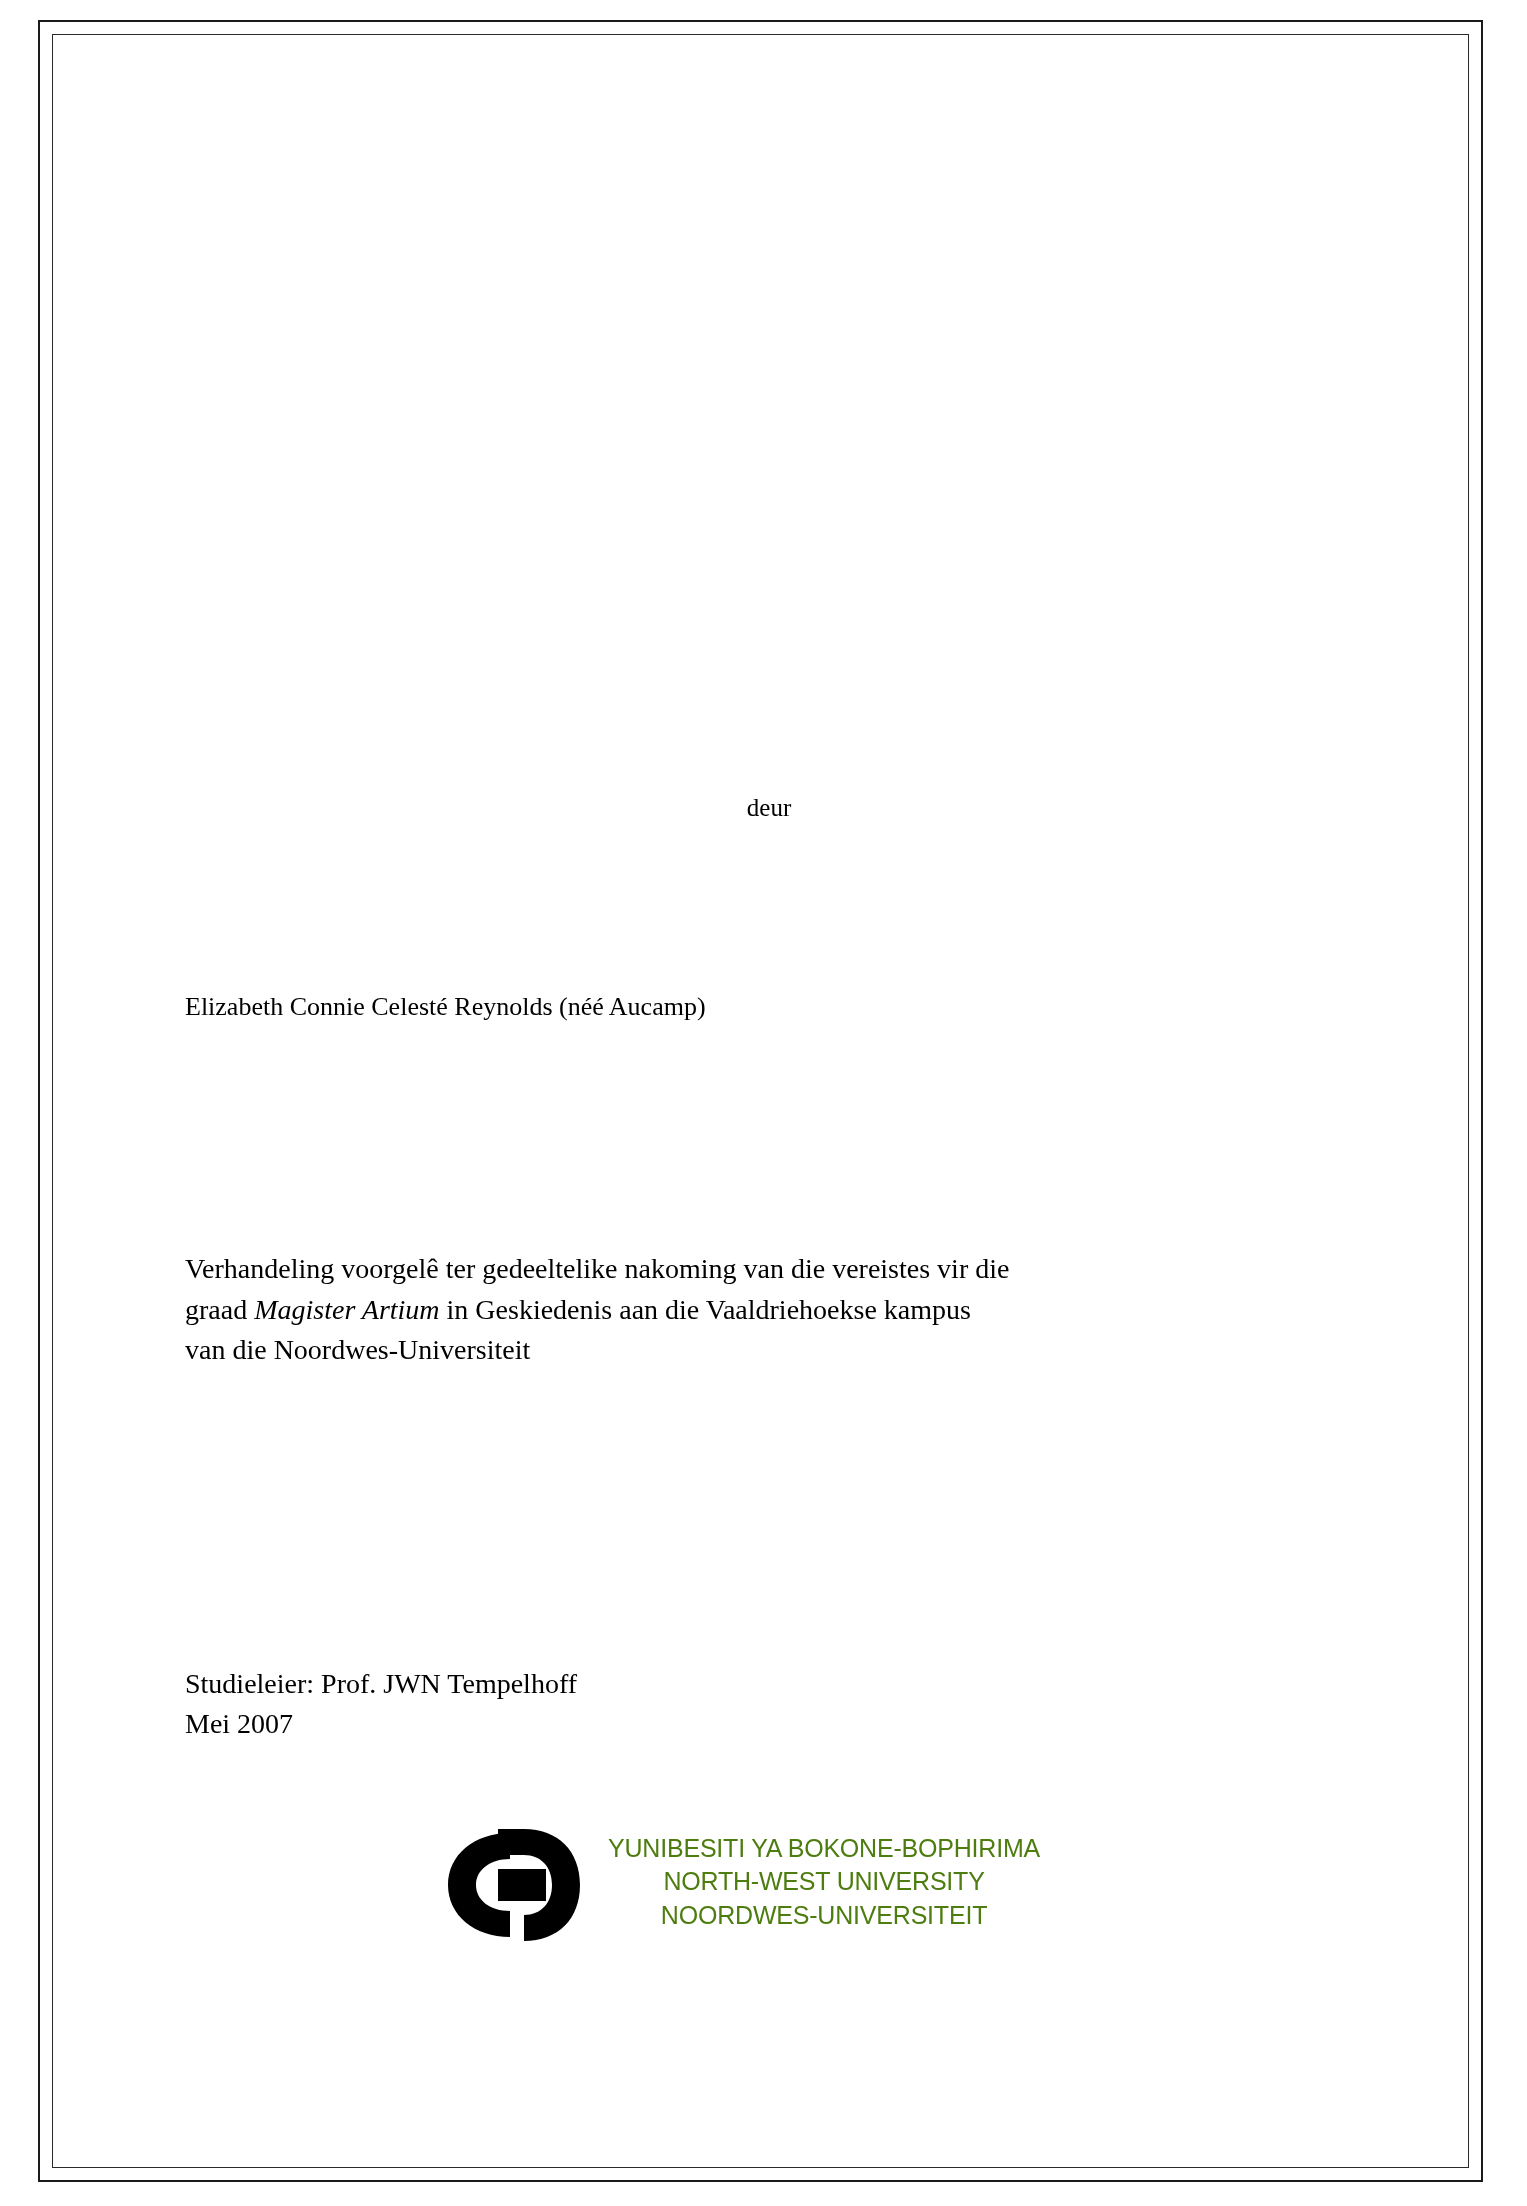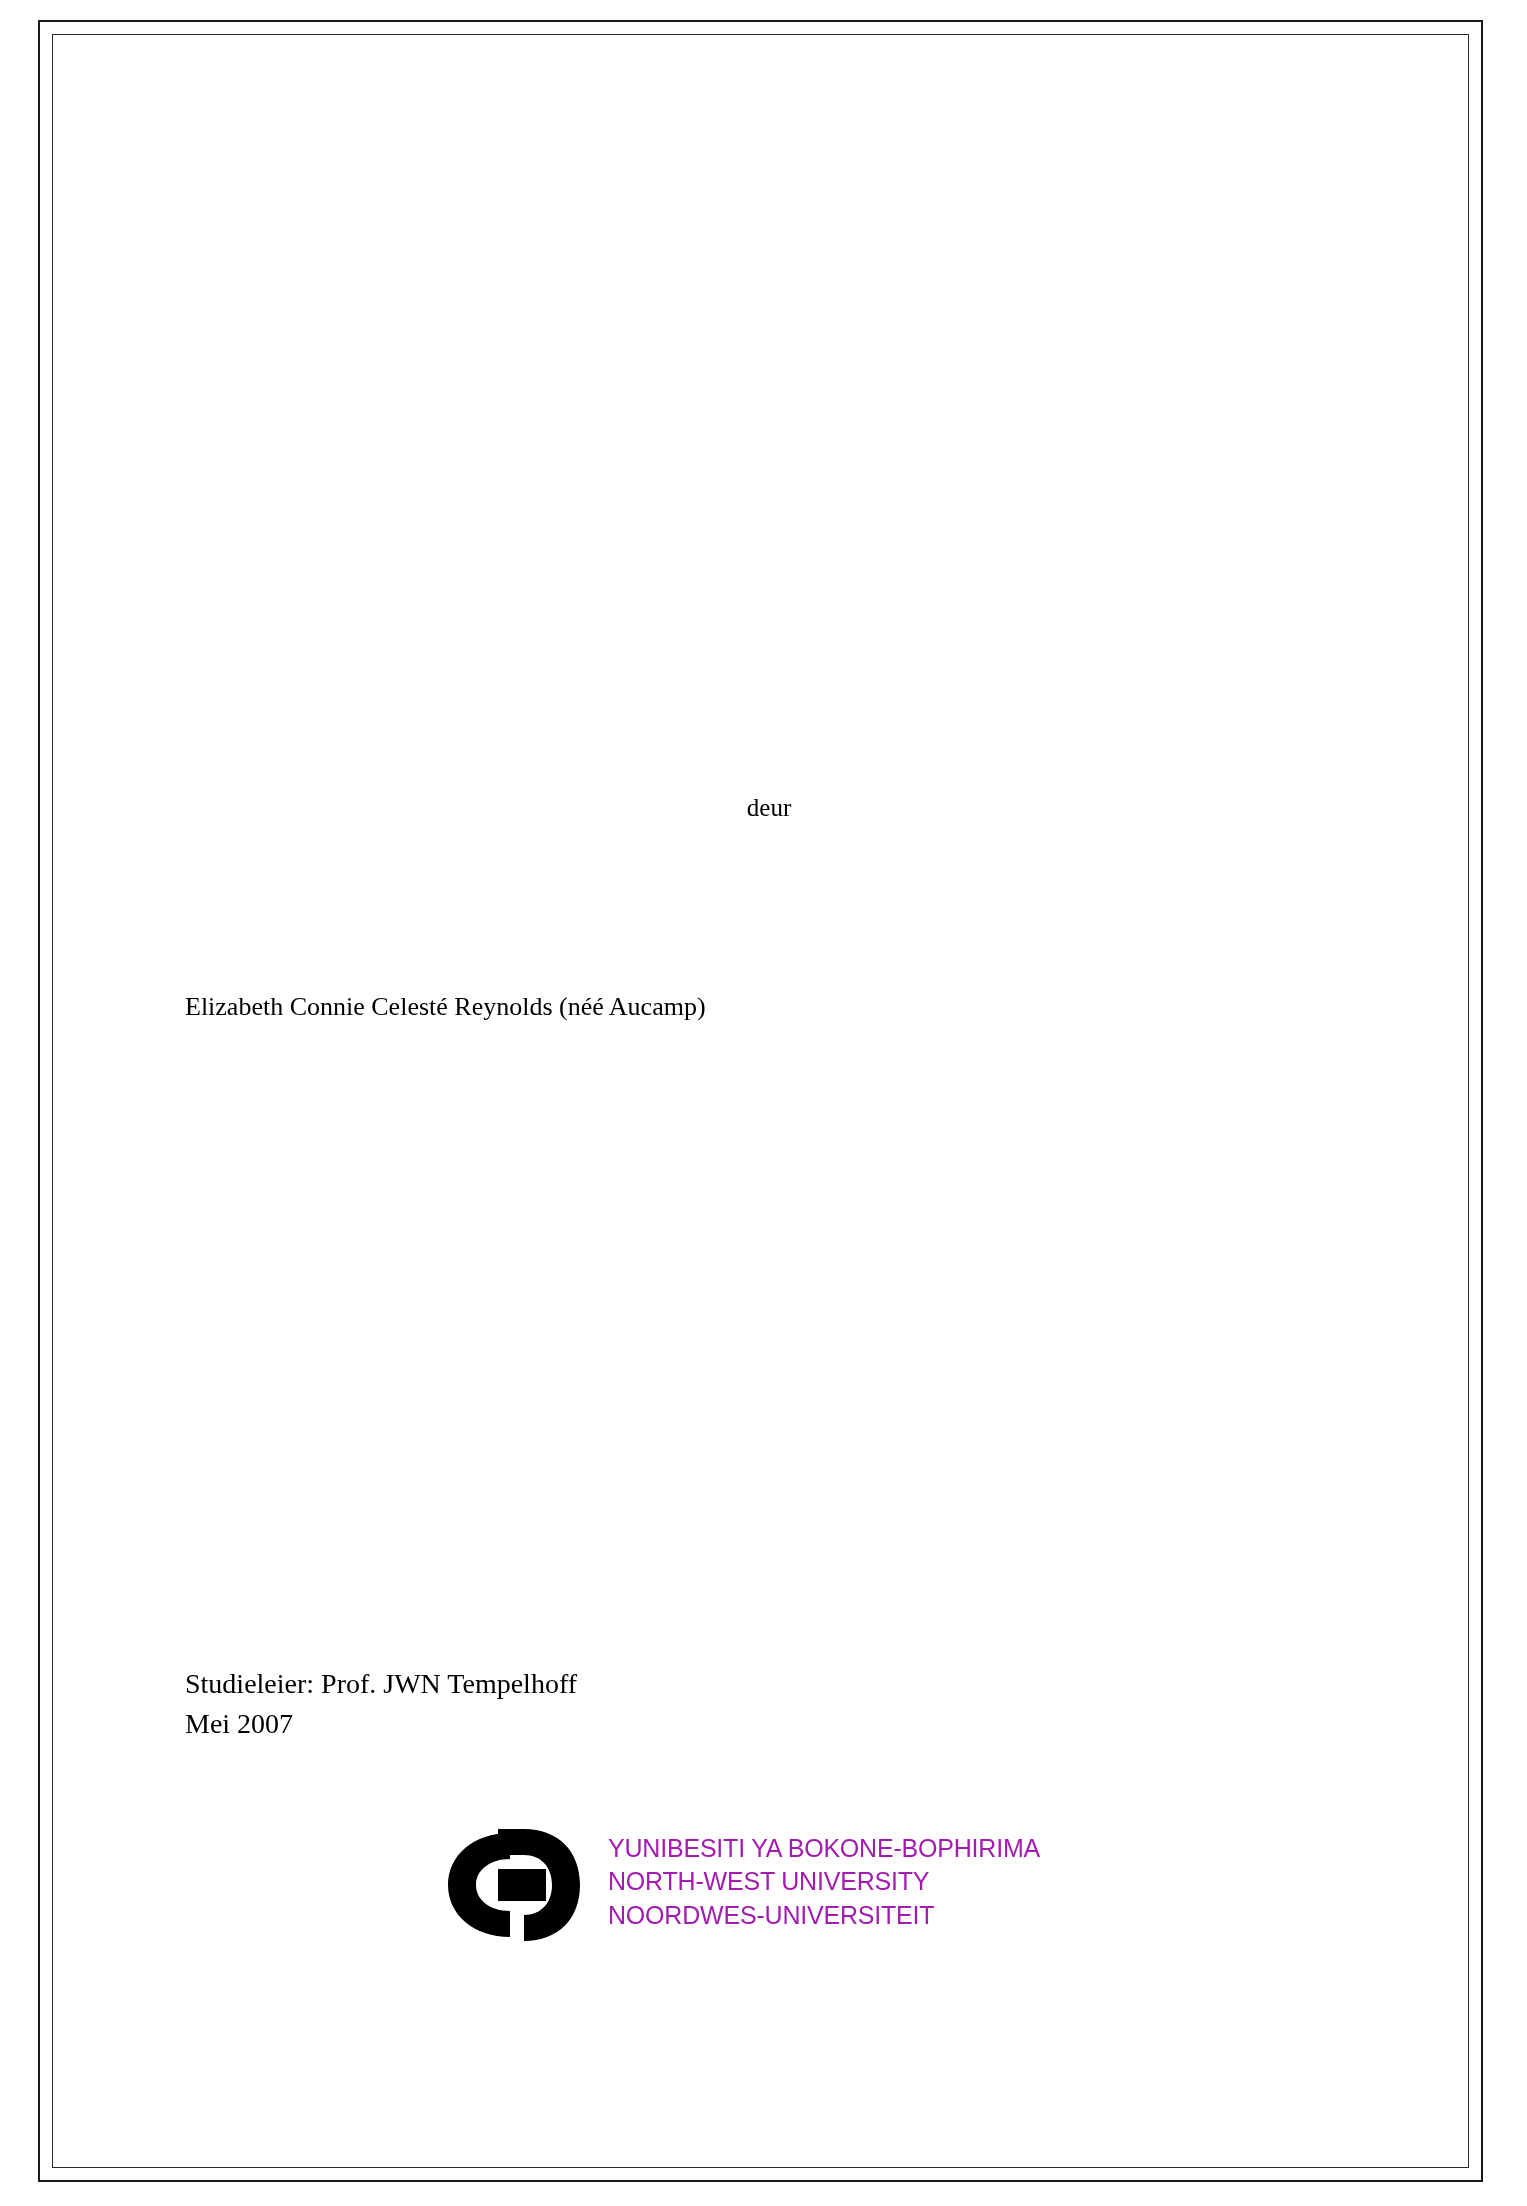--- a/index.html
+++ b/index.html
@@ -132,39 +132,45 @@
   }
   .logo-text {
     position: absolute;
     left: 168px;
     top: 3px;
     font-family: "Liberation Sans", sans-serif;
     font-size: 25px;
     line-height: 1.33;
     letter-spacing: -0.2px;
     font-weight: 400;
-    color: #a21caf;
+    color: #4d7c0f;
     white-space: nowrap;
+    text-align: center;
   }
 </style>
 </head>
 <body>
 
 <div class="scan-page">
 
   <div class="page-frame"></div>
   <div class="page-frame-inner"></div>
 
   <div class="content">
 
 
     <div class="author-label">deur</div>
 
     <div class="author-name">Elizabeth Connie Celesté Reynolds (néé Aucamp)</div>
 
+    <div class="statement">
+      <div class="just">Verhandeling voorgelê ter gedeeltelike nakoming van die vereistes vir die</div>
+      <div class="l2"><span>graad </span><em>Magister Artium</em><span> in Geskiedenis aan die Vaaldriehoekse kampus</span></div>
+      <div class="l3">van die Noordwes-Universiteit</div>
+    </div>
 
     <div class="supervisor-block">
       <div>Studieleier: Prof. JWN Tempelhoff</div>
       <div>Mei 2007</div>
     </div>
 
     <div class="logo-block">
       <div class="logo-mark">
         <svg viewBox="0 0 150 112" width="150" height="112" aria-hidden="true">
 

